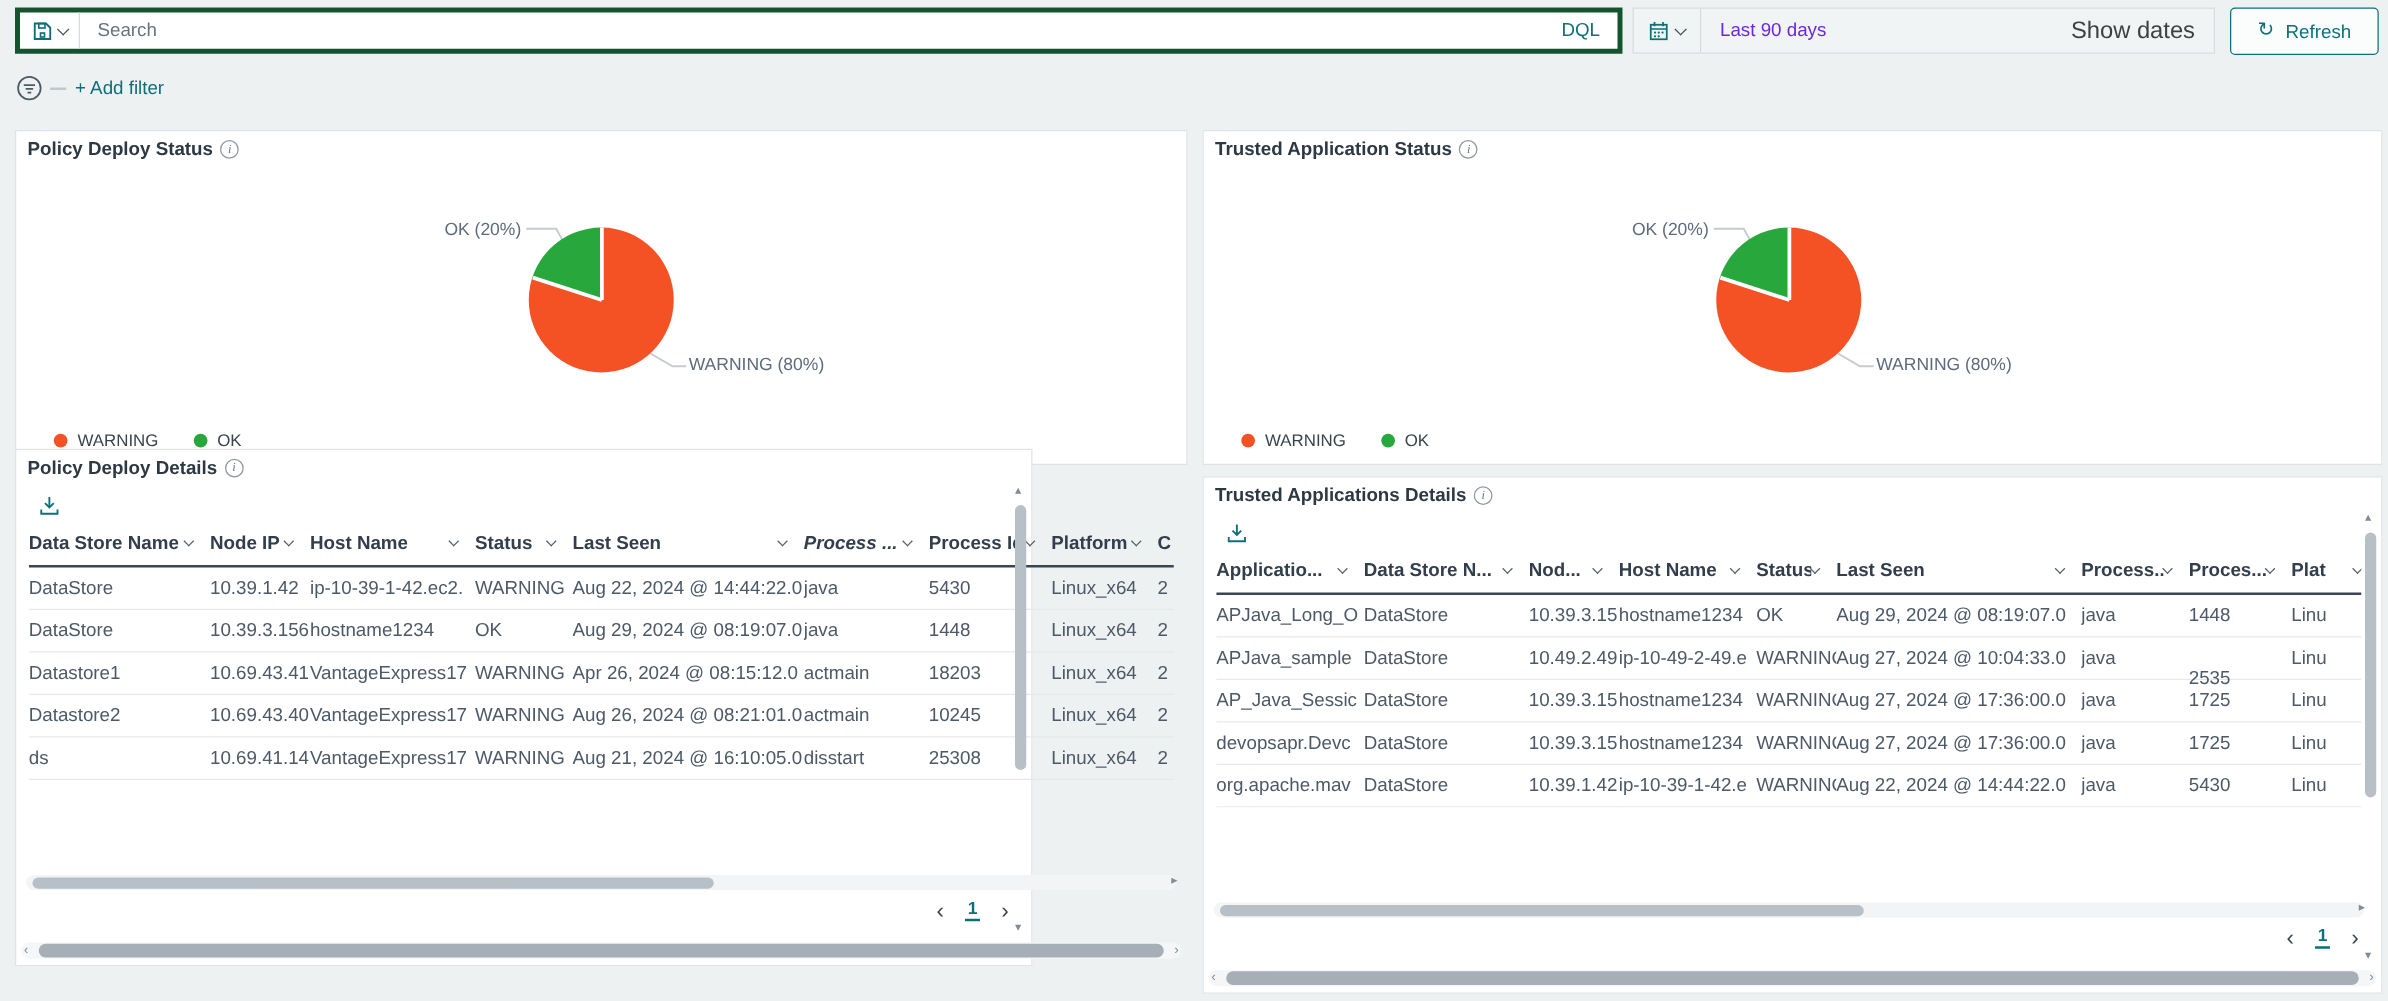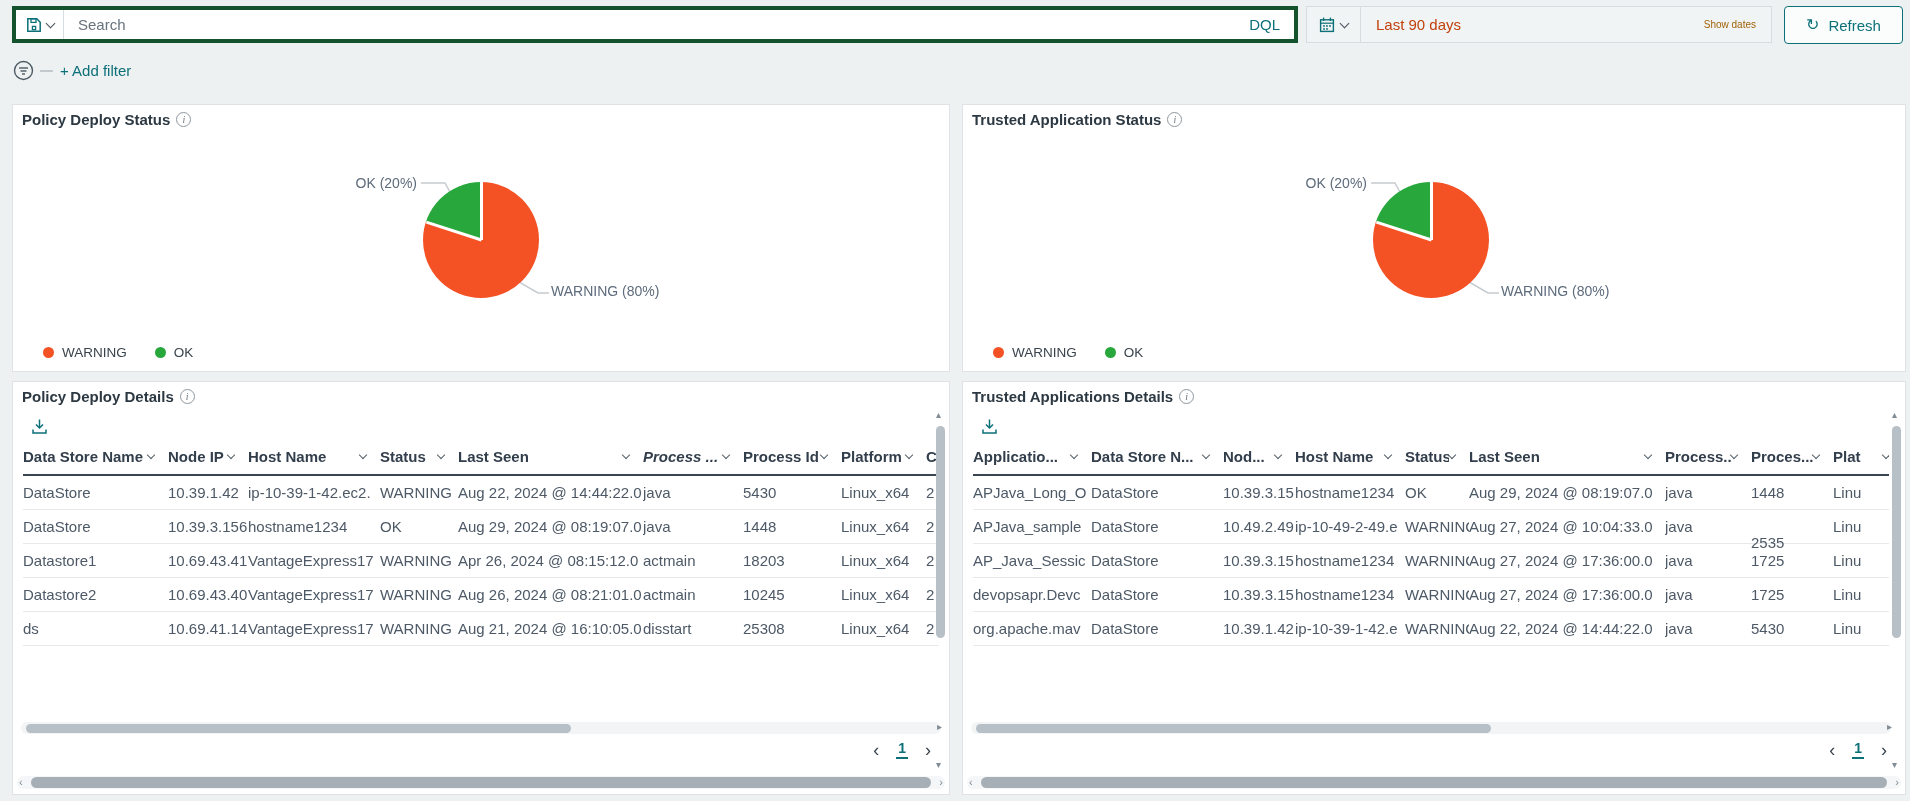--- a/index.html
+++ b/index.html
@@ -16,22 +16,22 @@
     transform:rotate(45deg); margin-top:-3px; }
   .search-input { flex:1; height:100%; border:none; outline:none; background:transparent;
     font-family:"Liberation Sans",sans-serif; font-size:15px; color:#39434c; padding:0 14px; }
   .search-input::placeholder { color:#68737d; opacity:1; }
   .dql { padding-right:14px; color:#0c7078; font-size:15px; }
 
   .date-box { position:absolute; left:1306px; top:6px; width:466px; height:37px;
     background:#f1f4f5; border:1px solid #d7dce0; display:flex; align-items:center; }
   .cal-seg { width:54px; height:100%; border-right:1px solid #d7dce0; display:flex;
     align-items:center; justify-content:center; gap:6px; cursor:pointer; }
-  .timeframe { padding-left:15px; font-size:15px; color:#c2410c; flex:1; }
-  .show-dates { padding-right:15px; color:#a16207; font-size:10px; cursor:pointer; white-space:nowrap; }
+  .timeframe { padding-left:15px; font-size:15px; color:#6d28d9; flex:1; }
+  .show-dates { padding-right:15px; color:#404040; font-size:19px; cursor:pointer; white-space:nowrap; }
 
   .refresh-btn { position:absolute; left:1784px; top:6px; width:119px; height:38px;
     border:1px solid #0c7078; border-radius:4px; background:#fbfdfd; color:#0c7078;
     display:flex; align-items:center; justify-content:center; gap:9px; font-size:15px; cursor:pointer; }
   .refresh-glyph { font-size:16px; line-height:1; }
 
   
   .filter-icon-wrap { position:absolute; left:13px; top:60px; cursor:pointer; }
   .filter-dash { position:absolute; left:40px; top:70px; width:13px; height:2px; background:#c2c9cd; }
   .add-filter { position:absolute; left:60px; top:62px; color:#0c7078; font-size:15px; cursor:pointer; }
@@ -199,21 +199,21 @@
         <span class="dot" style="background: rgb(244, 81, 37);"></span>
         <span class="legend-lbl">WARNING</span>
       </div>
       <div class="legend-item">
         <span class="dot" style="background: rgb(39, 167, 60);"></span>
         <span class="legend-lbl">OK</span>
       </div>
     </div>
   </div>
 
-  <div class="panel" style="left:12px; top:381px; width:938px; height:414px;">
+  <div class="panel" style="left:12px; top:359px; width:814px; height:414px;">
     <div class="panel-title">
       <span>Policy Deploy Details</span>
       <span class="info">i</span>
     </div>
     <div class="dl">
       <svg class="icon" width="17" height="17" viewBox="0 0 17 17">
         <line x1="8.5" y1="1.5" x2="8.5" y2="9.5" stroke="#0c7078" stroke-width="1.5"></line>
         <polyline points="5,6.5 8.5,10 12,6.5" fill="none" stroke="#0c7078" stroke-width="1.5"></polyline>
         <path d="M2 11.5 V15 H15 V11.5" fill="none" stroke="#0c7078" stroke-width="1.5"></path>
       </svg>

